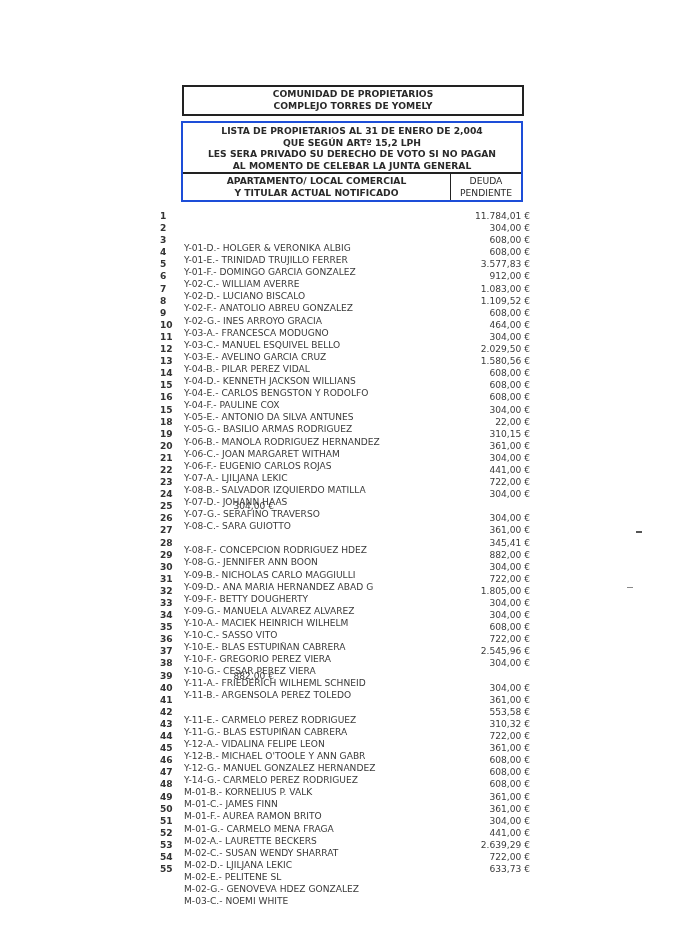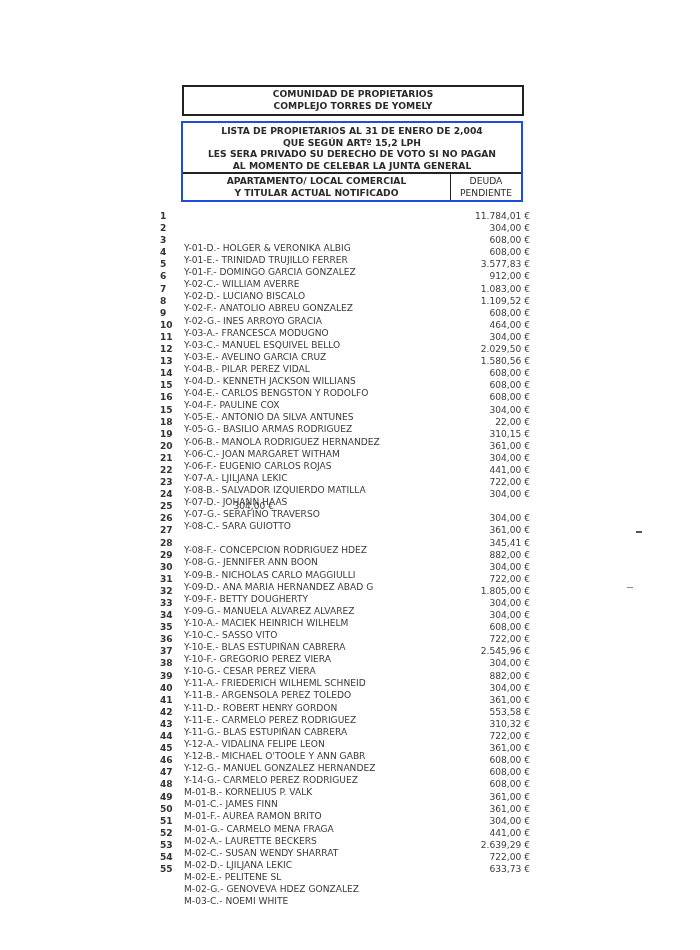--- a/index.html
+++ b/index.html
@@ -236,21 +236,20 @@
       <span class="desc">Y-11-A.- FRIEDERICH WILHEML SCHNEID</span>
       <span class="amt">2.545,96 €</span>
     </div>
     <div class="row">
       <span class="num">38</span>
       <span class="desc">Y-11-B.- ARGENSOLA PEREZ TOLEDO</span>
       <span class="amt">304,00 €</span>
     </div>
     <div class="row">
       <span class="num">39</span>
-      <span class="desc">Y-11-D.- ROBERT HENRY GORDON</span>
       <span class="amt">882,00 €</span>
     </div>
     <div class="row">
       <span class="num">40</span>
       <span class="desc">Y-11-E.- CARMELO PEREZ RODRIGUEZ</span>
       <span class="amt">304,00 €</span>
     </div>
     <div class="row">
       <span class="num">41</span>
       <span class="desc">Y-11-G.- BLAS ESTUPIÑAN CABRERA</span>

